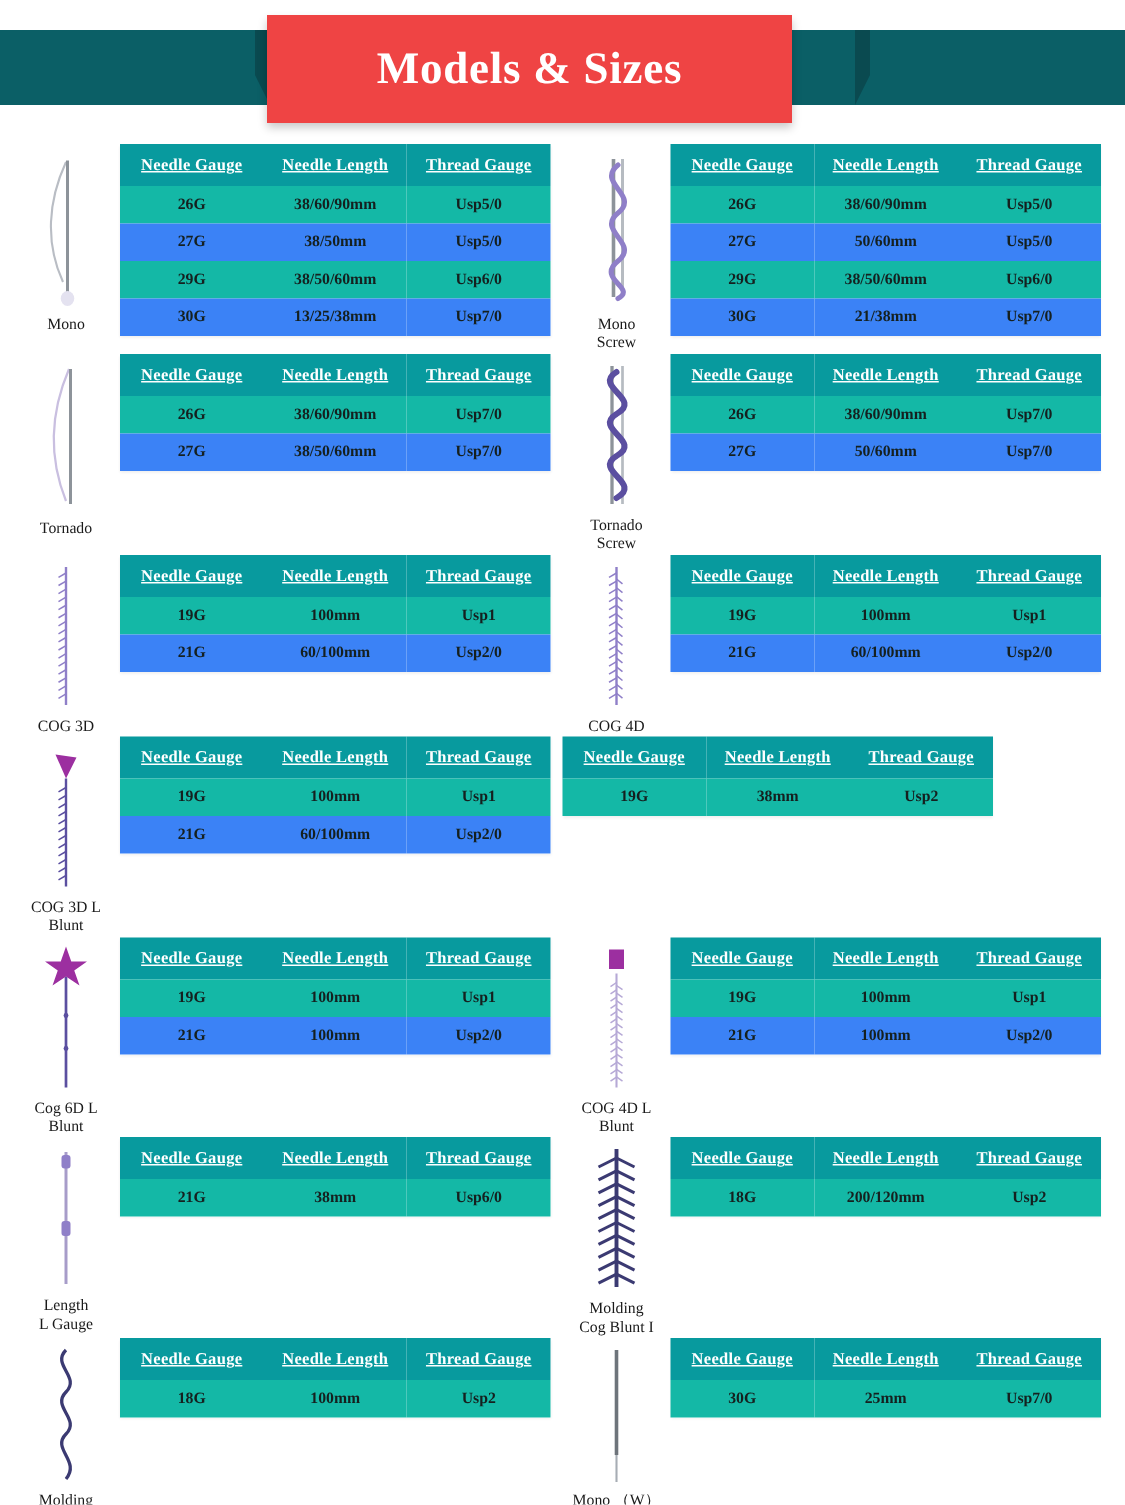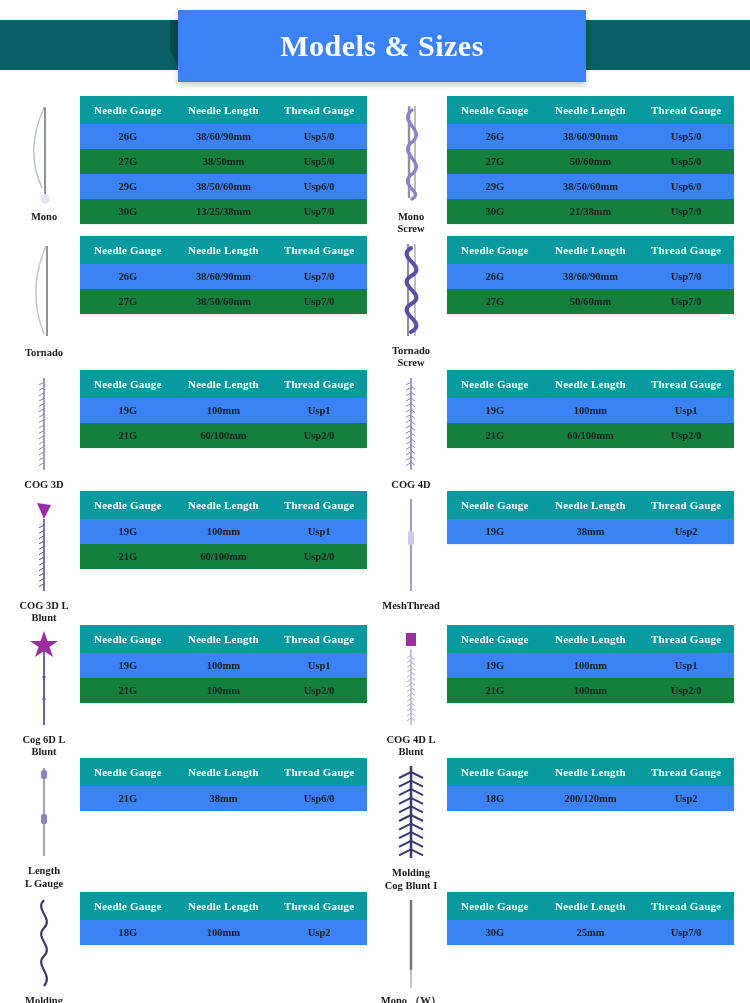--- a/index.html
+++ b/index.html
@@ -32,22 +32,22 @@
   .banner-notch-right {
     position: absolute;
     left: 570px; top: 20px;
     width: 10px; height: 50px;
     background: #0a4a50;
     clip-path: polygon(0 0, 100% 0, 100% 60%, 0 100%);
   }
   .banner-ribbon {
     position: absolute;
     left: 178px; top: 10px;
-    width: 408px; height: 72px;
-    background: #3b82f6;
+    width: 350px; height: 72px;
+    background: #ef4444;
     box-shadow: 0 3px 6px rgba(0,0,0,0.22);
     display: flex;
     align-items: center;
     justify-content: center;
   }
   .banner-title {
     color: #ffffff;
     font-size: 30px;
     font-weight: bold;
     letter-spacing: 0.5px;
@@ -83,50 +83,51 @@
     display: flex;
     align-items: center;
     justify-content: center;
   }
   .prod-label {
     margin-top: 3px;
     font-size: 10.5px;
     color: #1a1a1a;
     text-align: center;
     line-height: 1.18;
-    font-weight: bold;
+    font-weight: normal;
     font-family: "Liberation Serif", "DejaVu Serif", serif;
   }
 
   table.spec {
     border-collapse: collapse;
     width: 287px;
     table-layout: fixed;
     box-shadow: 0 1px 2px rgba(0,0,0,0.07);
   }
   table.spec th {
     background: #089a9e;
     color: #ffffff;
     font-size: 11px;
     font-weight: bold;
     padding: 8px 2px;
     text-align: center;
     letter-spacing: 0.2px;
     white-space: nowrap;
+    text-decoration: underline;
   }
   table.spec td {
     font-size: 10.5px;
     color: #15201f;
     font-weight: bold;
     padding: 7px 2px;
     text-align: center;
     white-space: nowrap;
   }
-  table.spec tr.r-odd td { background: #3b82f6; }
-  table.spec tr.r-even td { background: #15803d; }
+  table.spec tr.r-odd td { background: #14b8a6; }
+  table.spec tr.r-even td { background: #3b82f6; }
 </style>
 </head>
 <body>
 
 <div class="banner">
   <div class="banner-band"></div>
   <div class="banner-notch-left"></div>
   <div class="banner-notch-right"></div>
   <div class="banner-ribbon">
     <div class="banner-title">Models &amp; Sizes</div>
@@ -455,31 +456,20 @@
             </tr>
             <tr class="r-even">
               <td>21G</td>
               <td>60/100mm</td>
               <td>Usp2/0</td>
             </tr>
           </tbody>
         </table>
       </div>
       <div class="cell">
-        <div class="prod">
-          <div class="prod-art">
-            <svg width="52" height="102" viewBox="0 0 52 102">
-              <path d="M26 4 L26 96" stroke="#a39ac4" stroke-width="2"></path>
-              <rect x="23" y="36" width="6" height="14" rx="2" fill="#cfc8e6"></rect>
-            </svg>
-          </div>
-          <div class="prod-label">
-            <div>MeshThread</div>
-          </div>
-        </div>
         <table class="spec">
           <thead>
             <tr>
               <th>Needle Gauge</th>
               <th>Needle Length</th>
               <th>Thread Gauge</th>
             </tr>
           </thead>
           <tbody>
             <tr class="r-odd">

